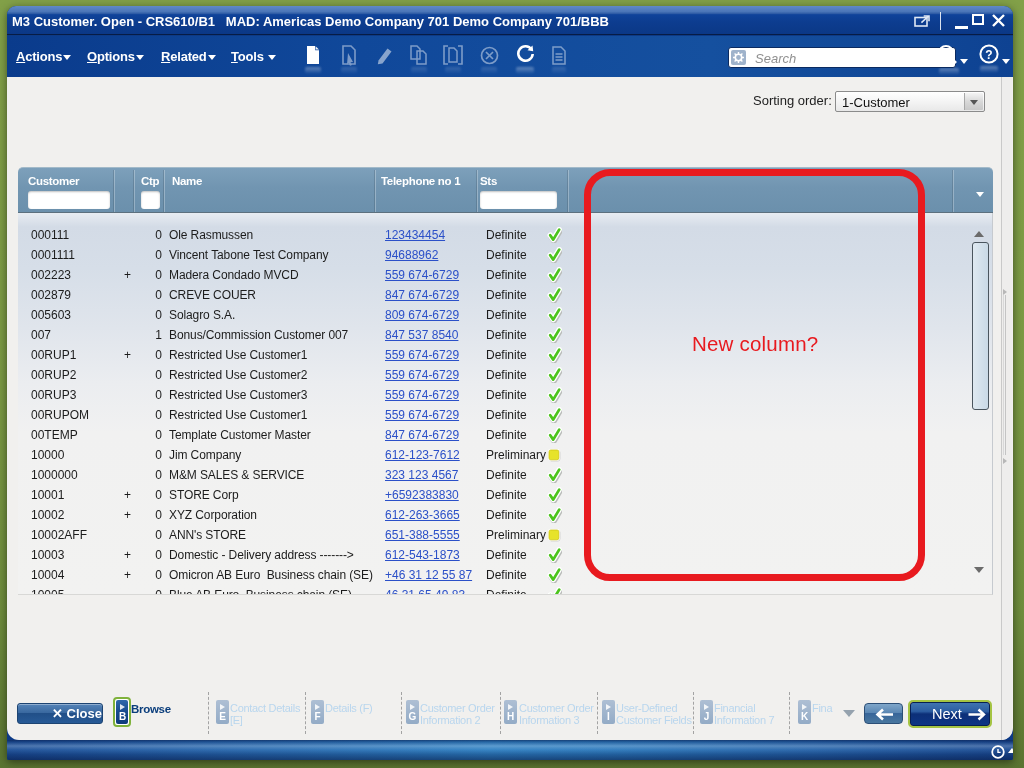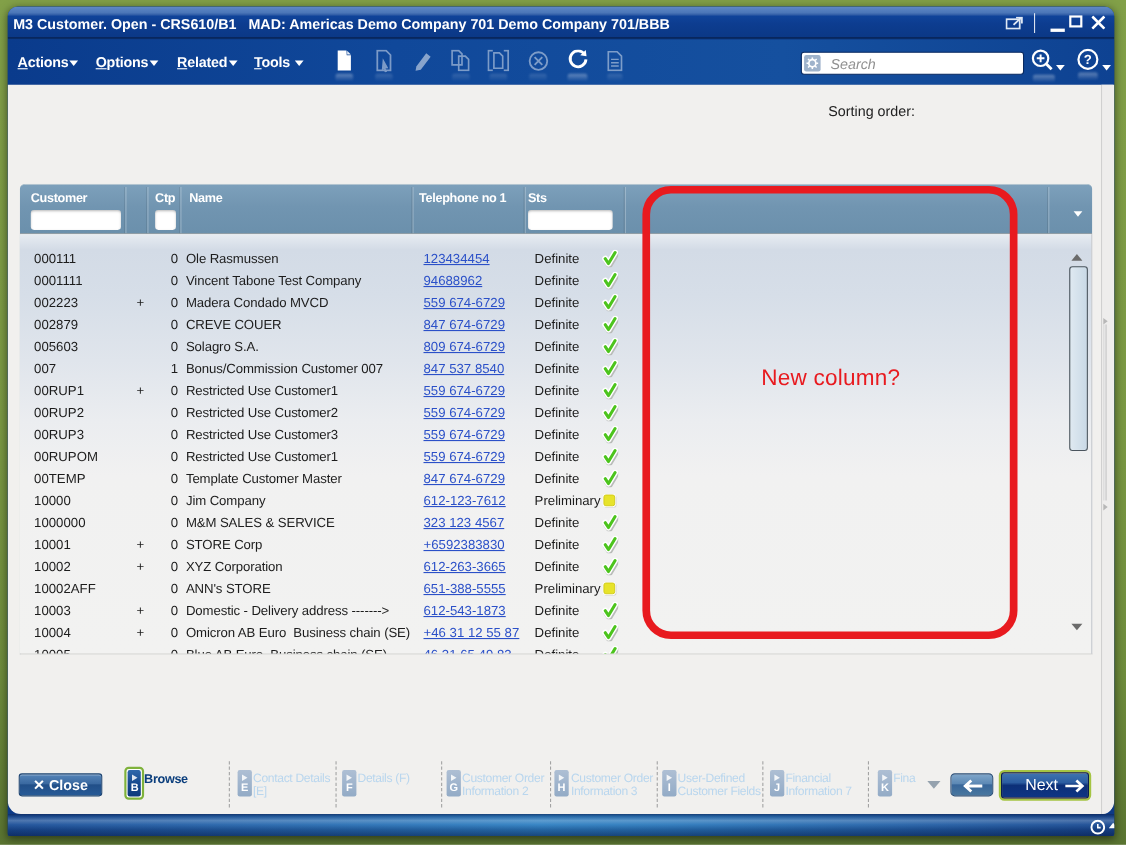--- a/index.html
+++ b/index.html
@@ -9,21 +9,21 @@
 #tbar{position:absolute;left:0;top:0;width:100%;height:29px;background:linear-gradient(180deg,#6089c7 0%,#4b76b8 20%,#2f5ca6 27%,#0f439a 31%,#0d3d90 55%,#0b3886 100%);border-bottom:1px solid #071c45}
 #tbar .ttl{position:absolute;left:5px;top:8px;font-size:13px;font-weight:bold;color:#fff;letter-spacing:0px;white-space:pre}
 .tbtn{position:absolute;color:#fff}
 
 #mbar{position:absolute;left:0;top:30px;width:100%;height:41px;background:linear-gradient(90deg,#0a3b8c 0%,#10489a 35%,#15509f 70%,#0e4292 100%)}
 .menu{position:absolute;top:13px;font-size:13px;color:#fff;font-weight:bold;letter-spacing:-.2px}
 .menu u{text-decoration:underline}
 .mtri{position:absolute;top:19px;width:0;height:0;border-left:4px solid transparent;border-right:4px solid transparent;border-top:5px solid #fff}
 .ticon{position:absolute;top:39px}
 
-#sbox{position:absolute;left:721px;top:11px;width:203px;height:21px;background:#fff;border-radius:3px;border:1px solid #0a2a60}
+#sbox{position:absolute;left:721px;top:11px;width:228px;height:21px;background:#fff;border-radius:3px;border:1px solid #0a2a60}
 #sbox .gear{position:absolute;left:2px;top:2px;width:15px;height:15px;background:#9fb3cb;border-radius:2px}
 #sbox .ph{position:absolute;left:26px;top:3px;font-style:italic;color:#909090;font-size:13px}
 
 #content{position:absolute;left:0;top:71px;width:100%;height:663px;background:#f1f0ee;border-radius:0 0 12px 12px}
 #rstrip{position:absolute;right:1px;top:71px;width:11px;height:663px;border-left:1px solid #c9c9c9;background:#eeedec;border-radius:0 0 10px 0}
 #grab{position:absolute;left:996px;top:289px;width:3px;height:160px;border-left:1px solid #d8d8d8;border-right:1px solid #c4c4c4;background:#efefef}
 .garr{position:absolute;left:996px;width:0;height:0;border-top:3px solid transparent;border-bottom:3px solid transparent;border-left:4px solid #b7b7b7}
 
 #sortlbl{position:absolute;left:746px;top:87px;font-size:13px;color:#222}
 #sortdd{position:absolute;left:828px;top:85px;width:150px;height:21px;background:linear-gradient(180deg,#fff,#f2f2f2 60%,#e8e8e8);border:1px solid #8b8b8b;border-radius:2px}
@@ -46,21 +46,21 @@
 .row .c4{position:absolute;left:367px;top:3px;color:#2b50c8;text-decoration:underline}
 .row .c5{position:absolute;left:468px;top:3px}
 .row .ic{position:absolute;left:529px;top:2px}
 
 .sarr{position:absolute;left:956px;width:0;height:0}
 #sthumb{position:absolute;left:954px;top:29px;width:17px;height:168px;background:linear-gradient(90deg,#dfe9f1,#c9d9e6);border:1px solid #4a555e;border-radius:3px}
 
 #redbox{position:absolute;left:577px;top:163px;width:341px;height:412px;border:7px solid #e81a1f;border-radius:26px}
 #redtxt{position:absolute;left:685px;top:326px;font-size:20.5px;color:#e81a1f;letter-spacing:.2px}
 
-#closebtn{position:absolute;left:10px;top:697px;width:76px;height:21px;border:1px solid #1d4472;border-radius:3px;background:linear-gradient(180deg,#5584b8 0%,#3a69a0 45%,#214f88 50%,#275a96 100%);color:#fff;font-size:13px;font-weight:bold;text-align:center;line-height:19px;box-shadow:inset 0 1px 0 rgba(255,255,255,.35)}
+#closebtn{position:absolute;left:10px;top:697px;width:86px;height:21px;border:1px solid #1d4472;border-radius:3px;background:linear-gradient(180deg,#5584b8 0%,#3a69a0 45%,#214f88 50%,#275a96 100%);color:#fff;font-size:13px;font-weight:bold;text-align:right;line-height:19px;box-shadow:inset 0 1px 0 rgba(255,255,255,.35)}
 .dsep{position:absolute;top:686px;height:42px;width:1px;border-left:1px dashed #a3a3a3}
 .bkey{position:absolute;width:13px;height:24px;border-radius:2px;font-size:10px;font-weight:bold;color:#fff;text-align:center}
 .bkey .tri{position:absolute;left:4px;top:4px;width:0;height:0;border-top:3.5px solid transparent;border-bottom:3.5px solid transparent;border-left:5px solid rgba(255,255,255,.85)}
 .bkey .ltr{position:absolute;left:0;top:11px;width:13px;font-size:10px}
 .bkey.dis{background:linear-gradient(180deg,#aebfd4,#93abc6)}
 .btxt{position:absolute;font-size:11px;letter-spacing:-.3px}
 .btxt.dis{color:#b9d6ee}
 .btxt .l2{position:absolute;left:0;top:12px;white-space:nowrap}
 #browse-ring{position:absolute;left:106px;top:691px;width:18px;height:30px;border:2px solid #7fb23b;border-radius:4px;background:#fff}
 #browse-key{left:109px;top:694px;width:12px;background:linear-gradient(180deg,#2f68ab 0%,#174a8e 50%,#0d3a7c 100%)}
@@ -163,20 +163,24 @@
         <text x="10" y="14.5" font-size="12" font-weight="bold" fill="#fff" text-anchor="middle" font-family="Liberation Sans">?</text>
       </svg>
     <div class="mtri" style="left:995px;top:23px"></div>
   </div>
   <div id="content"></div>
   <div id="rstrip"></div>
   <div id="grab"></div>
   <div class="garr" style="top:283px"></div>
   <div class="garr" style="top:452px"></div>
   <span id="sortlbl">Sorting order:</span>
+  <div id="sortdd">
+      <span class="txt">1-Customer</span>
+      <div class="btn"></div>
+    </div>
 
   <div id="grid">
     <div id="ghead">
       <span class="hlbl" style="left:10px">Customer</span>
       <span class="hlbl" style="left:123px">Ctp</span>
       <span class="hlbl" style="left:154px">Name</span>
       <span class="hlbl" style="left:363px">Telephone no 1</span>
       <span class="hlbl" style="left:462px">Sts</span>
       <div class="hin" style="left:10px;width:82px"></div>
       <div class="hin" style="left:123px;width:19px"></div>

